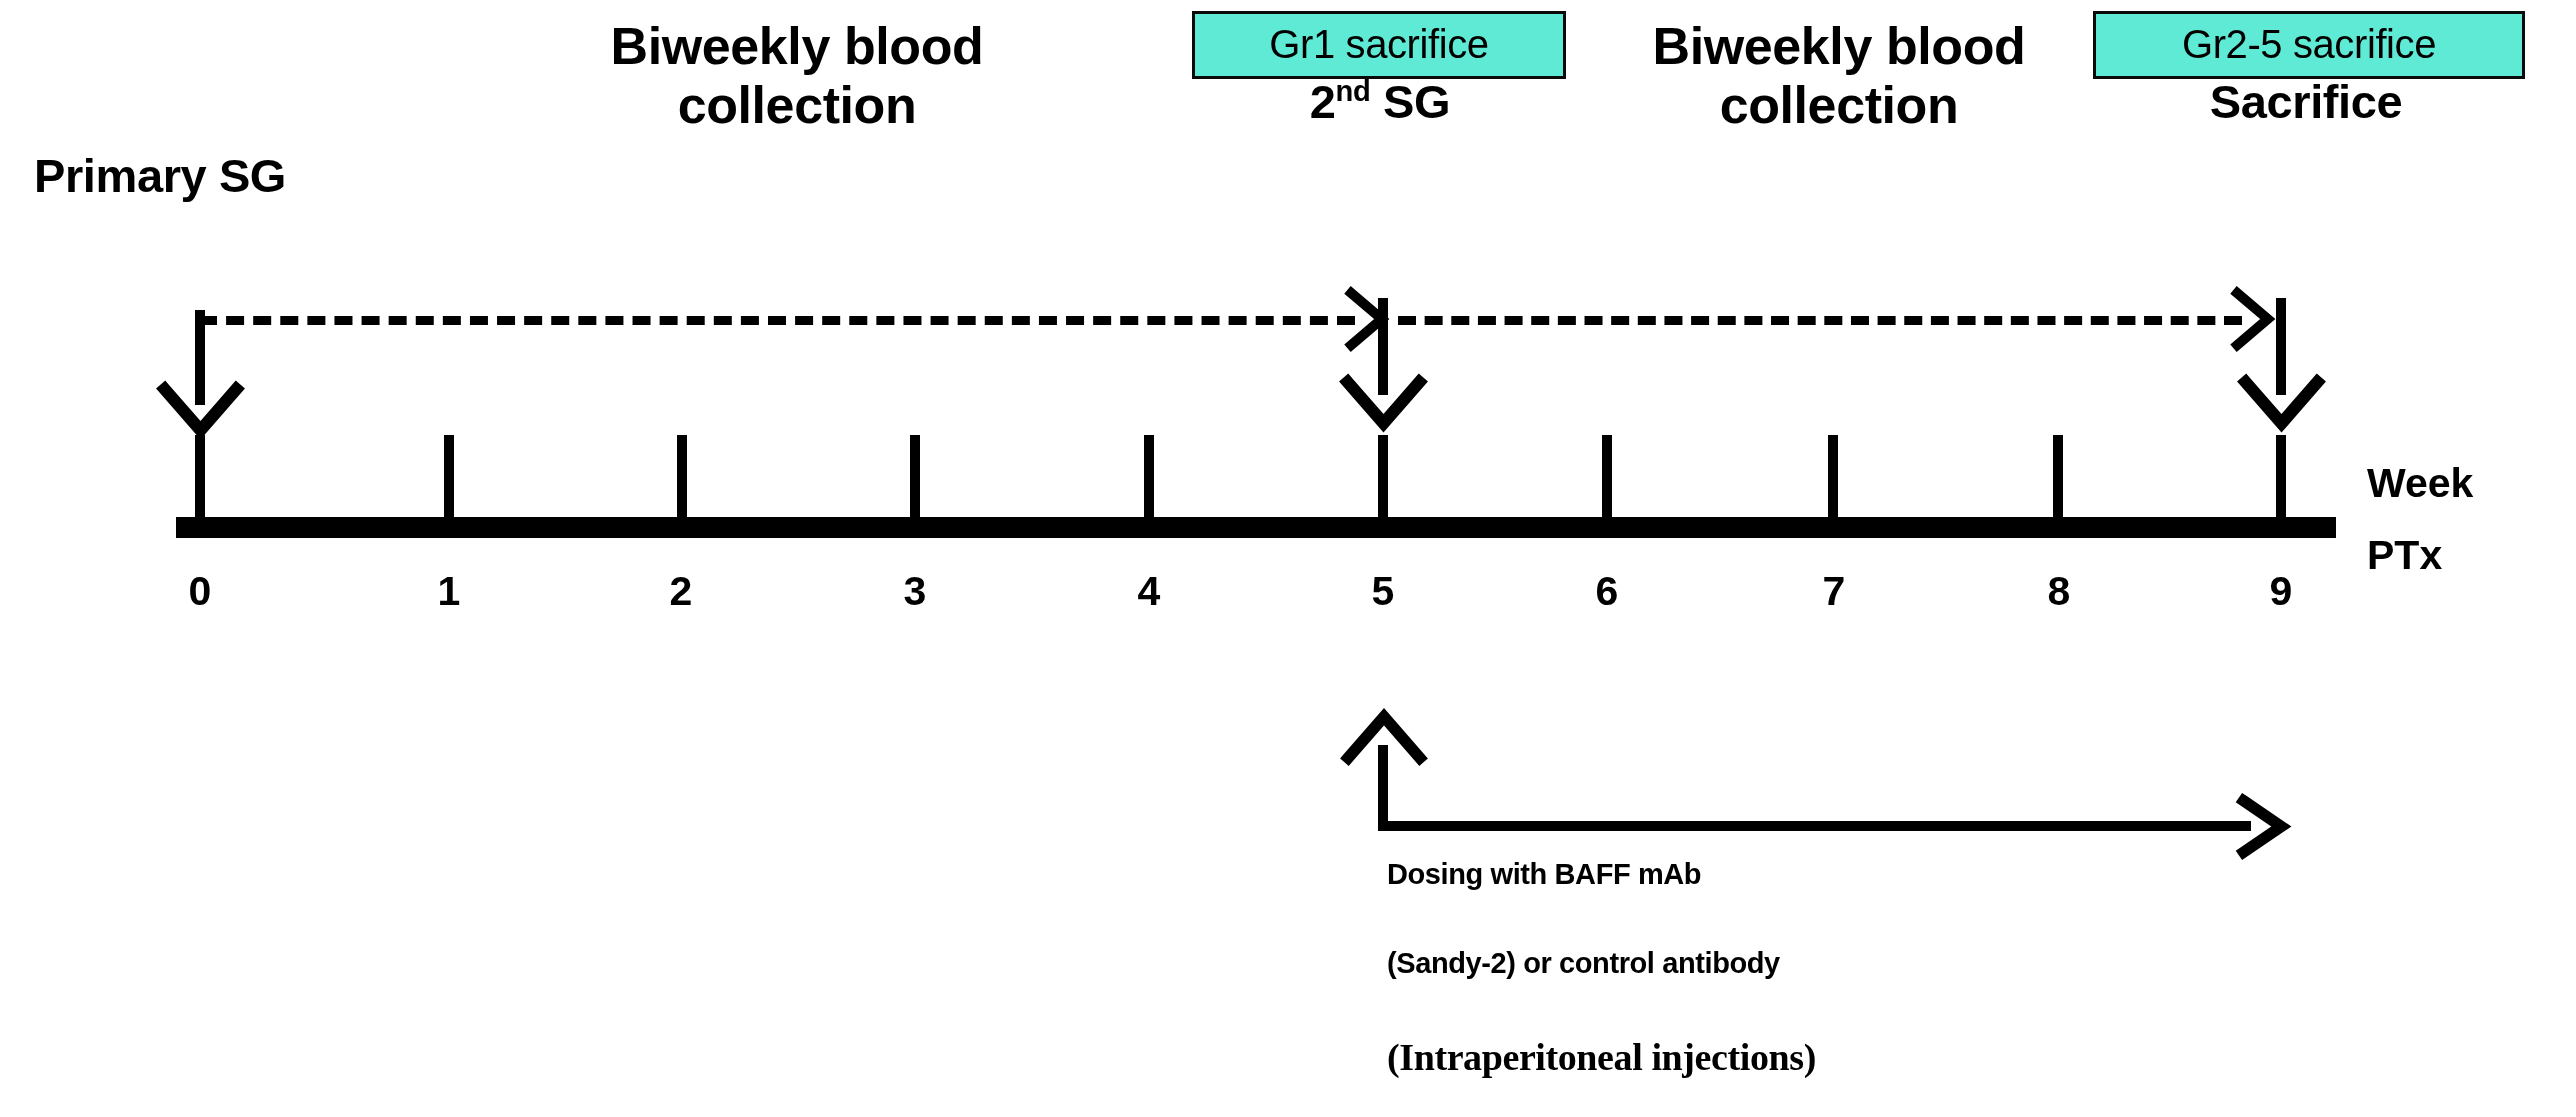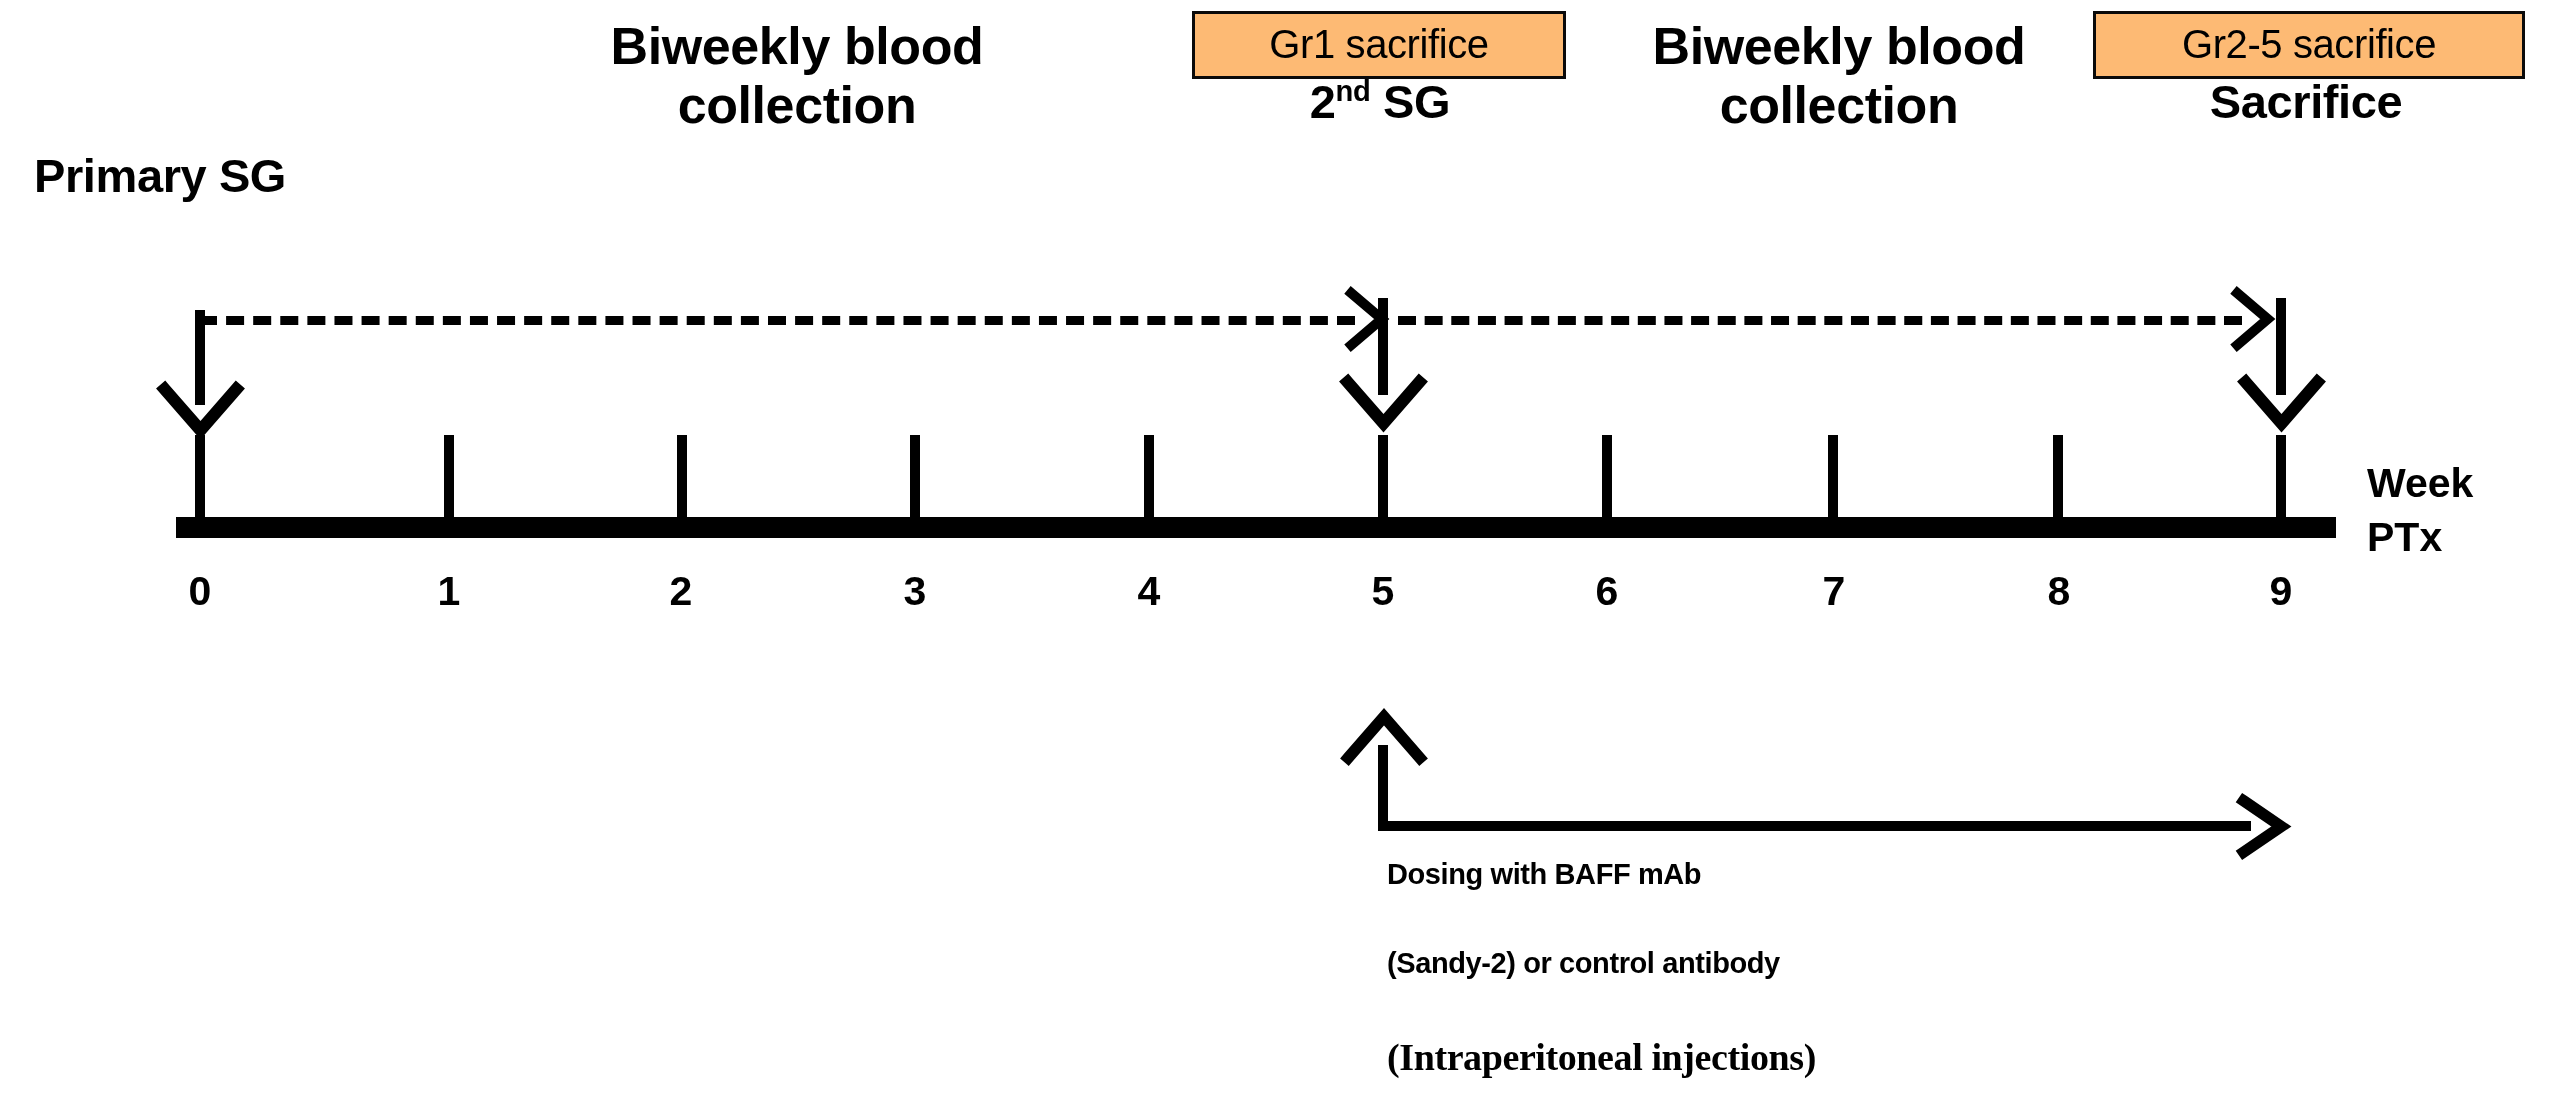--- a/index.html
+++ b/index.html
@@ -34,21 +34,21 @@
   .week  { font-size: 41px; }
   .dose  { font-size: 29px; letter-spacing: -0.4px; }
   .dose2 { font-size: 38px; letter-spacing: -0.4px; }
   .boxtxt{ font-size: 40px; letter-spacing: -0.4px; }
 
   sup { font-size: 0.62em; vertical-align: super; line-height: 0; }
 
   
   .gbox {
     position: absolute;
-    background: #fdba74;
+    background: #5eead4;
     border: 3px solid #0a0a0a;
     box-sizing: border-box;
     display: flex;
     align-items: center;
     justify-content: center;
     color: #000;
   }
 
   
   .axisbar {
@@ -134,21 +134,21 @@
   <div class="tick" style="left:1144px; top:435px; height:85px;"></div>
   <div class="tick" style="left:1378px; top:435px; height:85px;"></div>
   <div class="tick" style="left:1602px; top:435px; height:85px;"></div>
   <div class="tick" style="left:1828px; top:435px; height:85px;"></div>
   <div class="tick" style="left:2053px; top:435px; height:85px;"></div>
   <div class="tick" style="left:2276px; top:435px; height:85px;"></div>
 
   <div class="axisbar" style="left:176px; top:517px; width:2160px; height:21px;"></div>
 
   <div class="lbl week left" style="left:2367px; top:461px;">Week</div>
-  <div class="lbl week left" style="left:2367px; top:515px;">PTx</div>
+  <div class="lbl week left" style="left:2367px; top:533px;">PTx</div>
 
   <div class="lbl week" style="left:200px;  top:569px;">0</div>
   <div class="lbl week" style="left:449px;  top:569px;">1</div>
   <div class="lbl week" style="left:681px;  top:569px;">2</div>
   <div class="lbl week" style="left:915px; top:569px;">3</div>
   <div class="lbl week" style="left:1149px; top:569px;">4</div>
   <div class="lbl week" style="left:1383px; top:569px;">5</div>
   <div class="lbl week" style="left:1607px; top:569px;">6</div>
   <div class="lbl week" style="left:1834px; top:569px;">7</div>
   <div class="lbl week" style="left:2059px; top:569px;">8</div>

